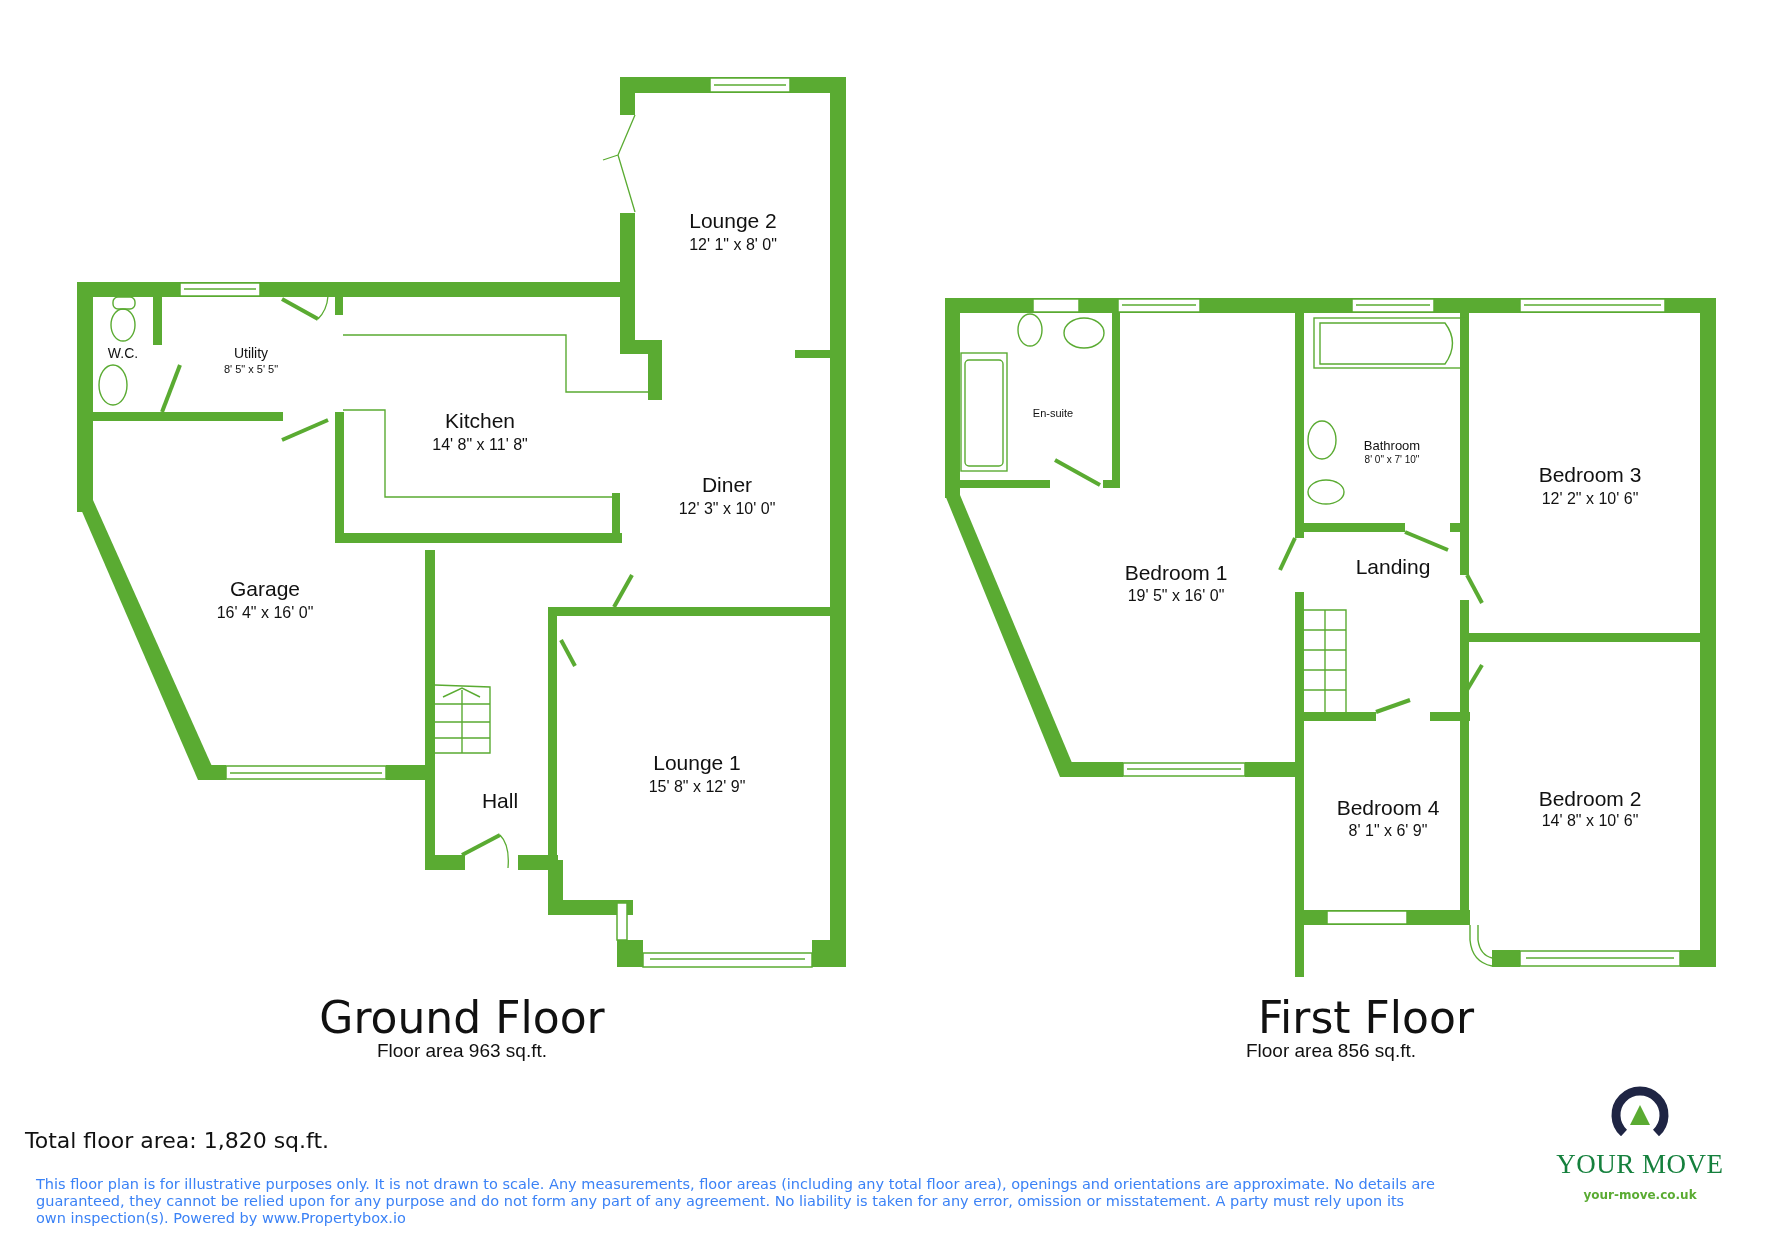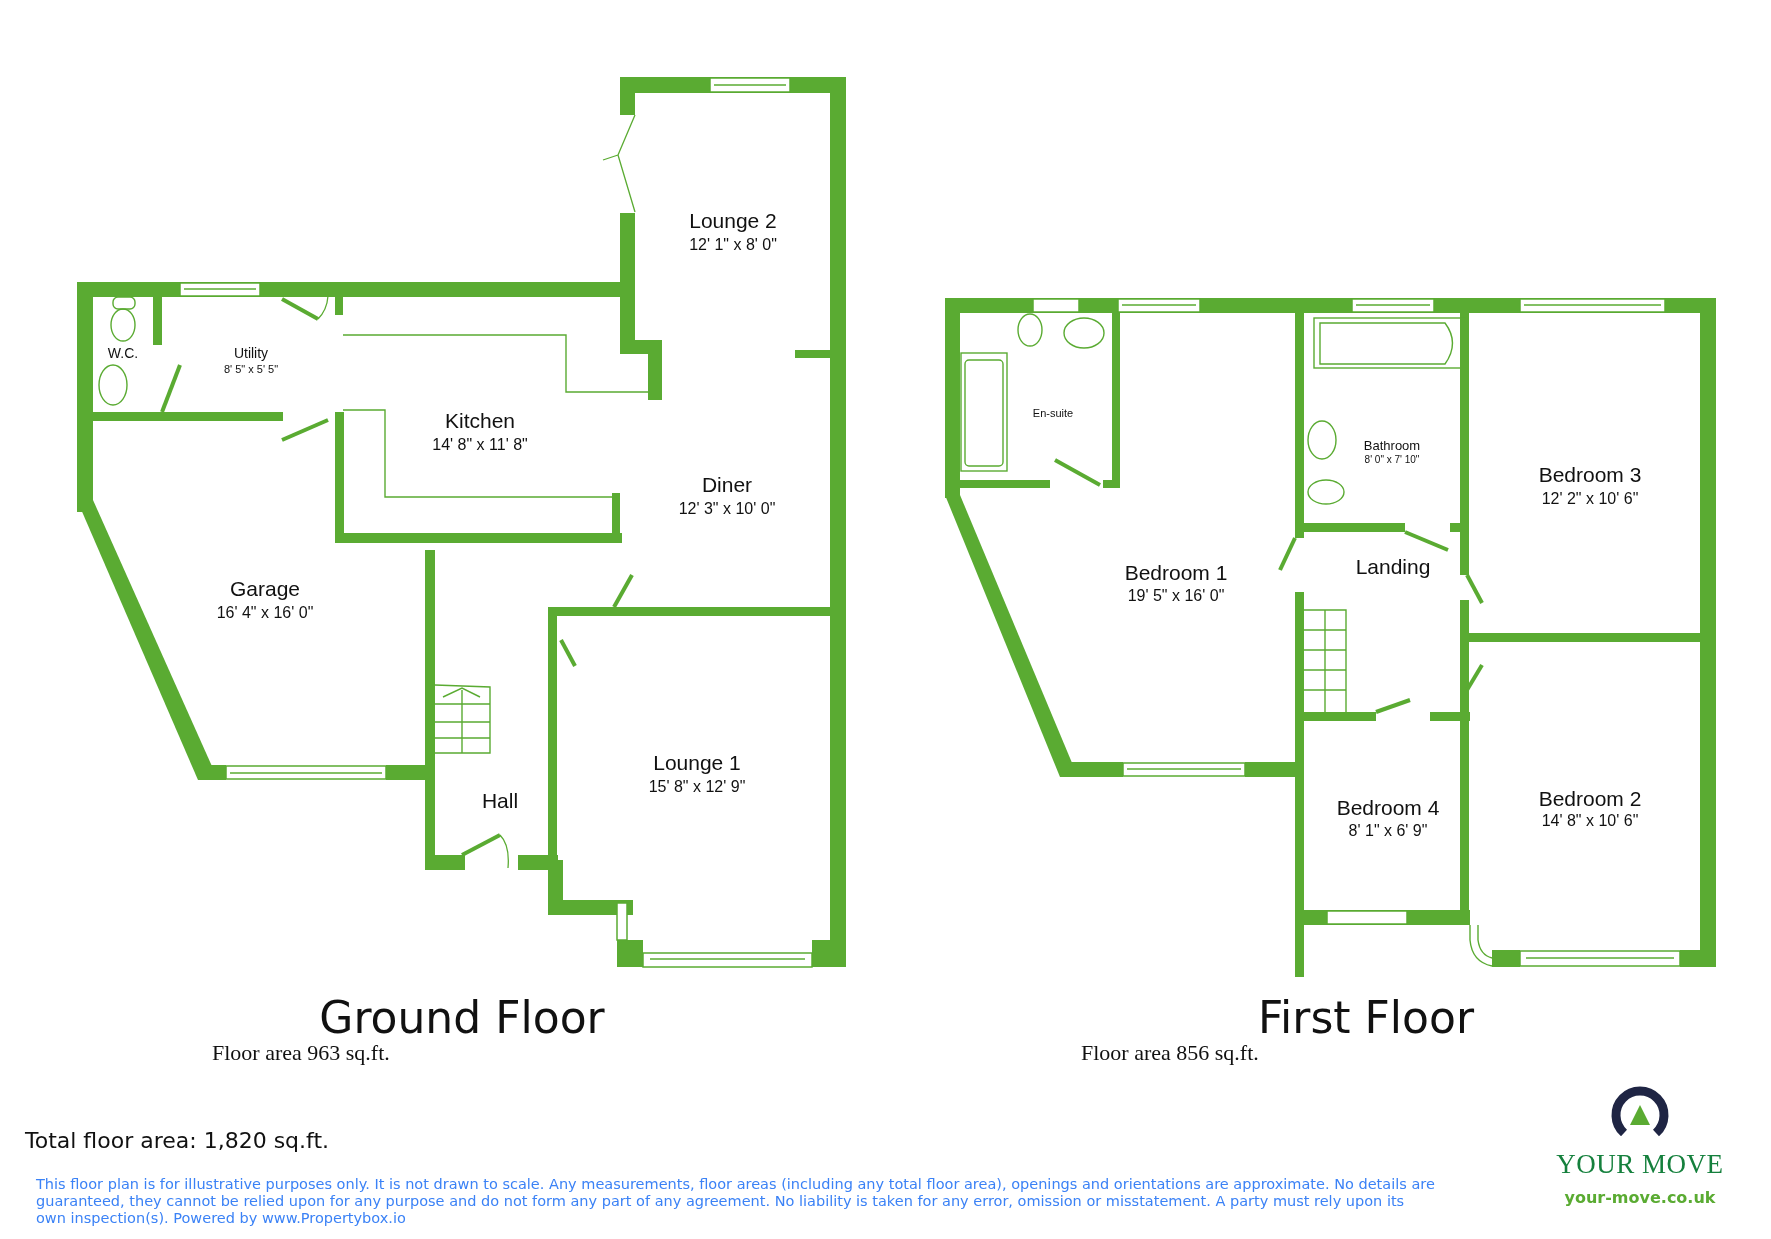--- a/index.html
+++ b/index.html
@@ -6,26 +6,26 @@
   body { width:1771px; height:1239px; position:relative; overflow:hidden; font-family:"DejaVu Sans", sans-serif; color:#111; }
   #plan { position:absolute; left:0; top:0; width:1771px; height:1239px; }
   .wall { fill:#5aab32; }
   .win { fill:#ffffff; stroke:#5aab32; stroke-width:1.5; }
   .fix { fill:none; stroke:#5aab32; stroke-width:1.4; }
   .door { stroke:#5aab32; stroke-width:4; fill:none; }
   .arc { stroke:#5aab32; stroke-width:1.3; fill:none; }
   .room-name { font-family:"Liberation Sans", sans-serif; fill:#111; text-anchor:middle; }
   .room-dim { font-family:"Liberation Sans", sans-serif; fill:#111; text-anchor:middle; }
   .floor-title { position:absolute; font-family:"DejaVu Sans", sans-serif; font-size:44px; text-align:center; width:500px; letter-spacing:0; }
-  .floor-area { position:absolute; font-family:Liberation Serif, serif; font-size:22px; width:500px; }
+  .floor-area { position:absolute; font-family:Liberation Sans, sans-serif; font-size:19px; text-align:center; width:500px; }
   .total { position:absolute; left:25px; top:1128px; font-family:"DejaVu Sans", sans-serif; font-size:22px; }
   .disclaimer { position:absolute; left:36px; top:1176px; width:1400px; font-family:"DejaVu Sans", sans-serif; font-size:14.5px; line-height:17px; color:#3b82f6; }
   .logo { position:absolute; left:1540px; top:1085px; width:200px; text-align:center; }
   .logo-text { font-family:Liberation Serif, serif; font-size:27px; color:#15803d; letter-spacing:0.5px; margin-top:4px; }
-  .logo-url { font-family:"DejaVu Sans", sans-serif; font-size:16px; color:#5aab32; font-weight:bold; margin-top:8px; }
+  .logo-url { font-family:"DejaVu Sans", sans-serif; font-size:12px; color:#5aab32; font-weight:bold; margin-top:8px; }
 </style>
 </head>
 <body>
 
 <svg id="plan" viewBox="0 0 1771 1239" xmlns="http://www.w3.org/2000/svg">
 
   <g>
 
     <rect class="wall" x="620" y="77" width="226" height="16"></rect>
     <rect class="wall" x="830" y="77" width="16" height="890"></rect>

